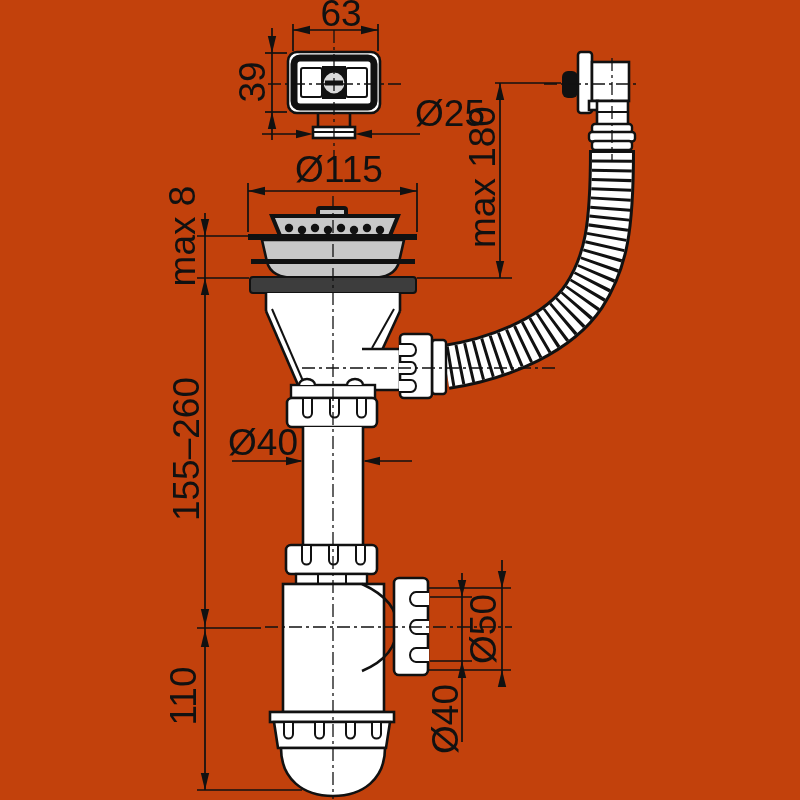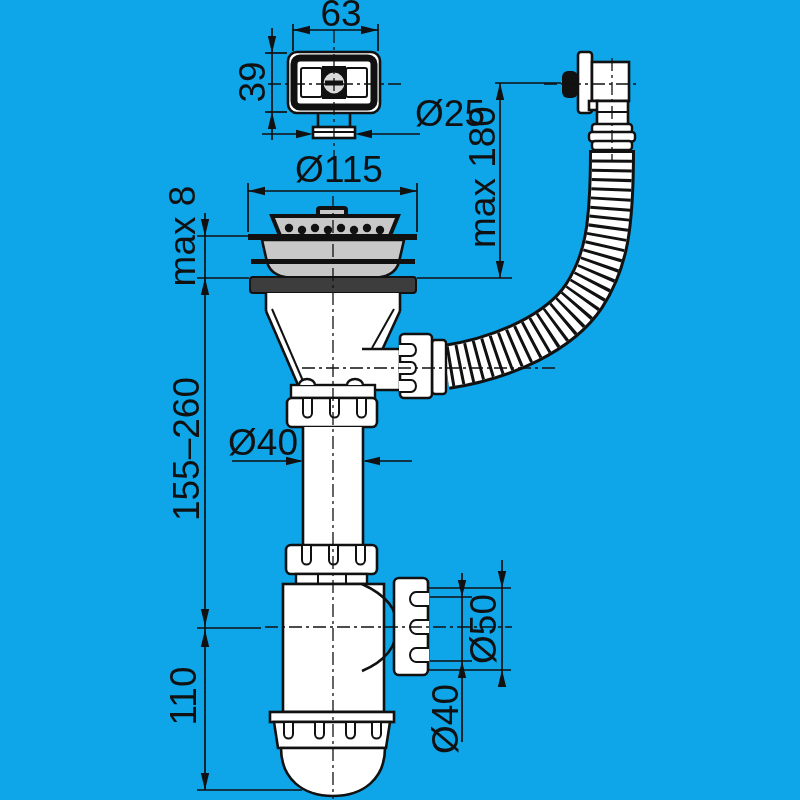--- a/index.html
+++ b/index.html
@@ -1,16 +1,16 @@
 <!DOCTYPE html>
 <html><head>
 <meta charset="utf-8">
 <style>
   html,body{margin:0;padding:0;background:#fff;}
-  .stage{width:800px;height:800px;background:#0ea5e9;position:relative;overflow:hidden;}
+  .stage{width:800px;height:800px;background:#c2410c;position:relative;overflow:hidden;}
   svg{display:block;}
   .ol{fill:#fff;stroke:#111;stroke-width:2.6;}
   .ol2{fill:none;stroke:#111;stroke-width:2.6;}
   .thin{fill:none;stroke:#111;stroke-width:2;}
   .band{fill:#fff;stroke:#111;stroke-width:2.4;}
   .blk{fill:#111;stroke:none;}
   .gray{fill:#c8c8c8;stroke:#111;stroke-width:2.6;}
   .grayth{fill:#c8c8c8;stroke:#111;stroke-width:4;}
   .dark{fill:#3d3d3d;stroke:#111;stroke-width:2;}
   .slot{fill:#fff;stroke:#111;stroke-width:2;}

